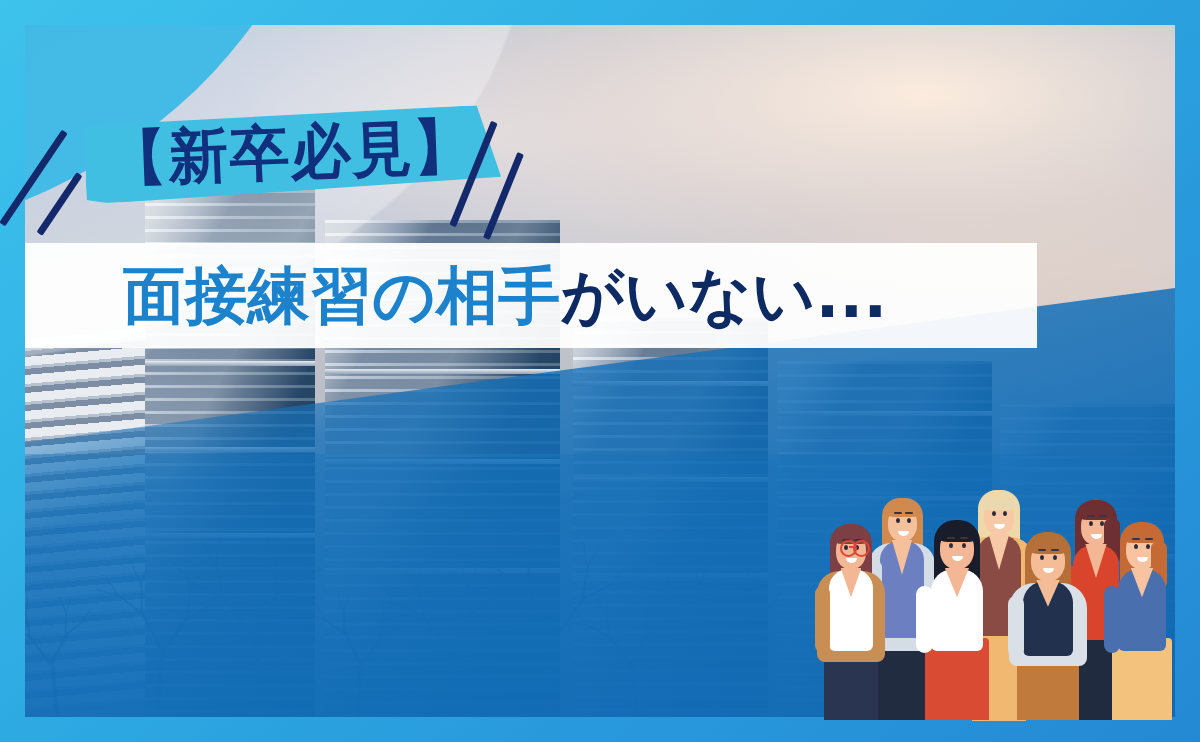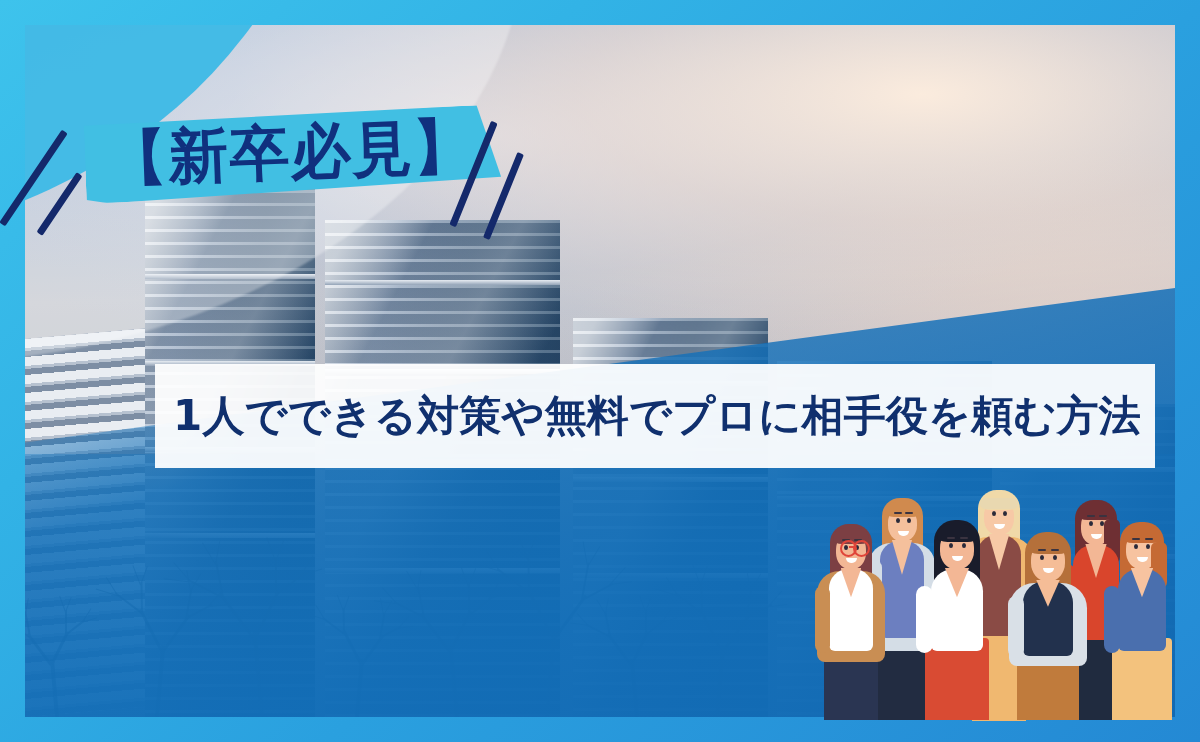--- a/index.html
+++ b/index.html
@@ -352,24 +352,26 @@
 
   <div class="slash" style="left:470px;top:118px;width:7px;height:112px;transform:rotate(22deg);"></div>
   <div class="slash" style="left:500px;top:150px;width:7px;height:92px;transform:rotate(22deg);"></div>
 
   <div class="badge-wrap">
     <div class="badge">
       <span class="badge-text">【新卒必見】</span>
     </div>
   </div>
 
-
-  <div class="sub-band">
-    <div class="sub-text">1人でできる対策や無料でプロに相手役を頼む方法</div>
+  <div class="title-band">
+    <div class="title-text">
+      <span class="t-blue">面接練習の相手</span><span class="t-navy">がいない...</span>
+    </div>
   </div>
+
 
   <div class="people" id="people">
       <div class="fig" style="left: 4px; width: 74px; height: 191px; z-index: 3;">
         <div class="hair" style="left:16px;top:-2px;width:42px;height:83px;background:#7c3f43;border-radius:18.6px 18.6px 30% 30%;"></div>
         <div class="neck" style="left:31px;top:33px;width:12px;height:16px;background:#f3b795;"></div>
         <div class="head" style="left:22px;top:6px;width:30px;height:37px;background:#f3b795;"></div>
         <div class="hair" style="left:19px;top:2px;width:36px;height:16.28px;background:#7c3f43;border-radius:18px 18px 36% 40%;"></div>
         <div class="eye" style="left:29.8px;top:19px;"></div>
         <div class="eye" style="left:41.2px;top:19px;"></div>
         <div class="brow" style="left:28px;top:13px;"></div>

